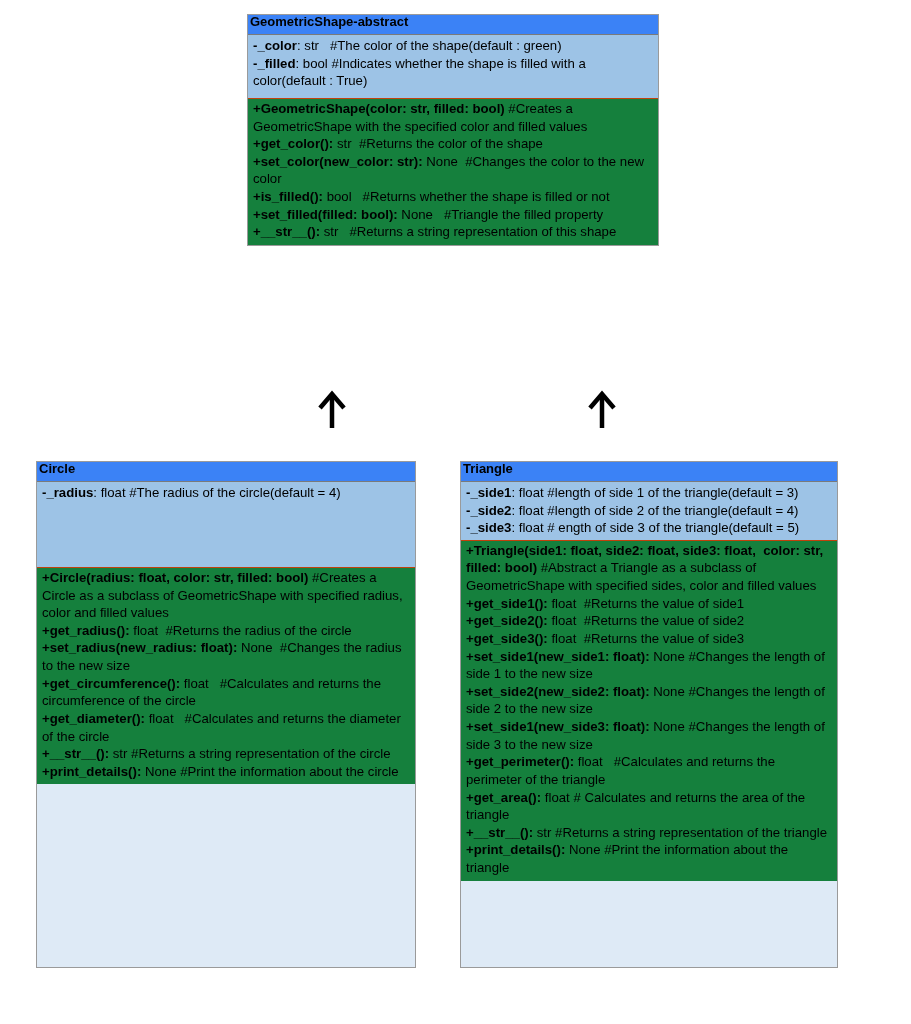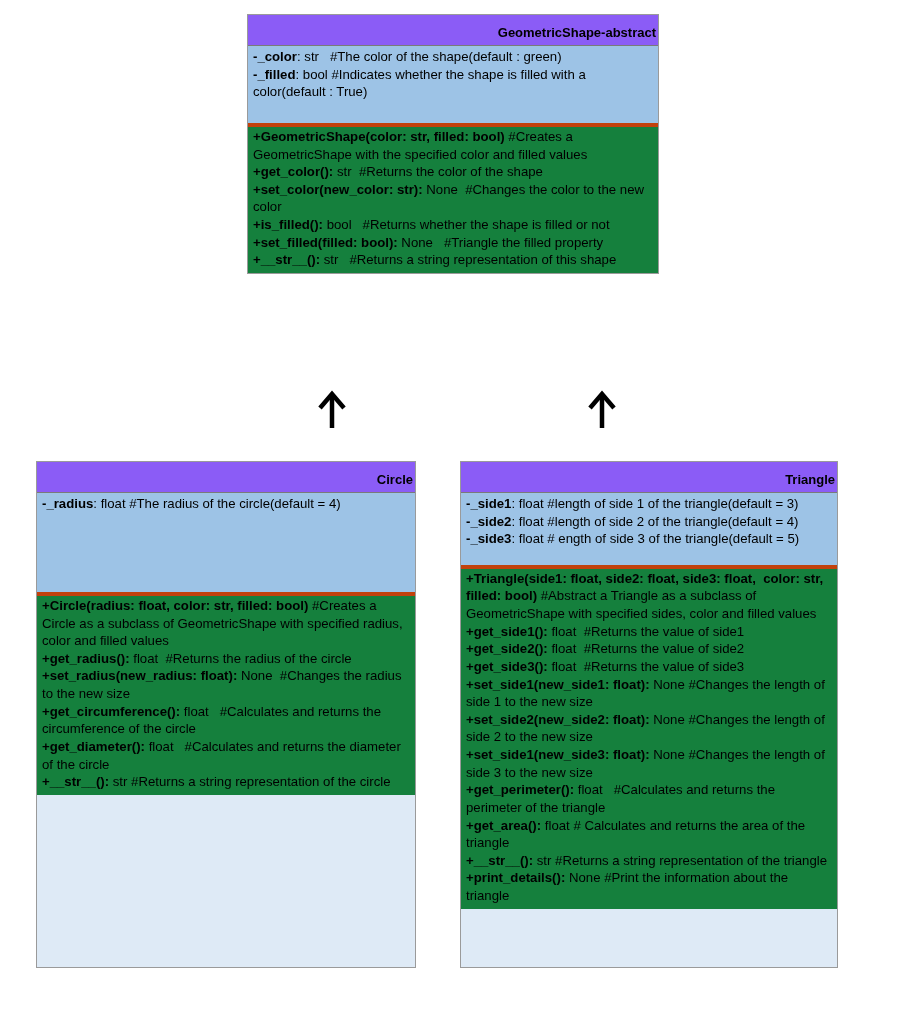--- a/index.html
+++ b/index.html
@@ -15,33 +15,33 @@
     color: #000000;
     overflow: hidden;
   }
   .uml-class {
     position: absolute;
     box-sizing: border-box;
     border: 1px solid #9a9a9a;
     background: #deeaf6;
   }
   .class-header {
-    background: #8b5cf6;
+    background: #3b82f6;
     color: #000000;
     font-weight: bold;
     font-size: 13px;
-    text-align: right;
-    padding: 11px 2px 4px 2px;
+    text-align: left;
+    padding: 0 2px 4px 2px;
     border-bottom: 1px solid #7a7a7a;
     line-height: 1.15;
   }
   .class-attrs {
     background: #9dc3e6;
-    border-bottom: 4px solid #c2410c;
-    padding: 2px 5px 17px 5px;
+    border-bottom: 1px solid #c2410c;
+    padding: 2px 5px 3px 5px;
   }
   .class-methods {
     background: #15803d;
     padding: 1px 5px 4px 5px;
   }
   .member {
     font-size: 13.2px;
     line-height: 1.335;
     margin: 0;
     padding: 0;
@@ -129,20 +129,21 @@
   <div class="class-attrs">
       <div class="member"><span class="sig">-_radius</span><span class="cmt">: float #The radius of the circle(default = 4)</span></div>
     </div>
   <div class="class-methods">
       <div class="member"><span class="sig">+Circle(radius: float, color: str, filled: bool)</span><span class="cmt"> #Creates a Circle as a subclass of GeometricShape with specified radius, color and filled values</span></div>
       <div class="member"><span class="sig">+get_radius():</span><span class="cmt"> float  #Returns the radius of the circle</span></div>
       <div class="member"><span class="sig">+set_radius(new_radius: float):</span><span class="cmt"> None  #Changes the radius to the new size</span></div>
       <div class="member"><span class="sig">+get_circumference():</span><span class="cmt"> float   #Calculates and returns the circumference of the circle</span></div>
       <div class="member"><span class="sig">+get_diameter():</span><span class="cmt"> float   #Calculates and returns the diameter of the circle</span></div>
       <div class="member"><span class="sig">+__str__():</span><span class="cmt"> str #Returns a string representation of the circle</span></div>
+      <div class="member"><span class="sig">+print_details():</span><span class="cmt"> None #Print the information about the circle</span></div>
     </div>
 </div>
 
 <div class="uml-class" id="class-triangle">
   <div class="class-header">Triangle</div>
   <div class="class-attrs">
       <div class="member"><span class="sig">-_side1</span><span class="cmt">: float #length of side 1 of the triangle(default = 3)</span></div>
       <div class="member"><span class="sig">-_side2</span><span class="cmt">: float #length of side 2 of the triangle(default = 4)</span></div>
       <div class="member"><span class="sig">-_side3</span><span class="cmt">: float # ength of side 3 of the triangle(default = 5)</span></div>
     </div>

